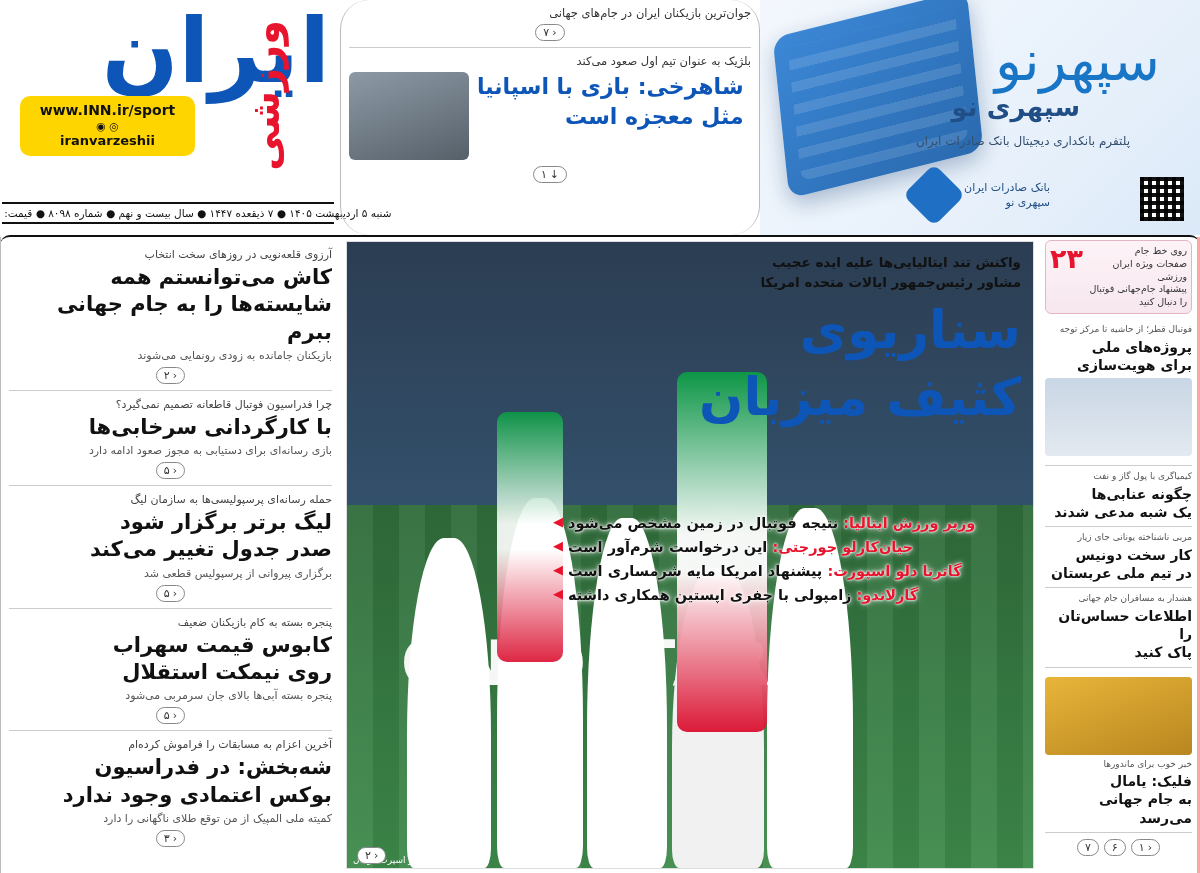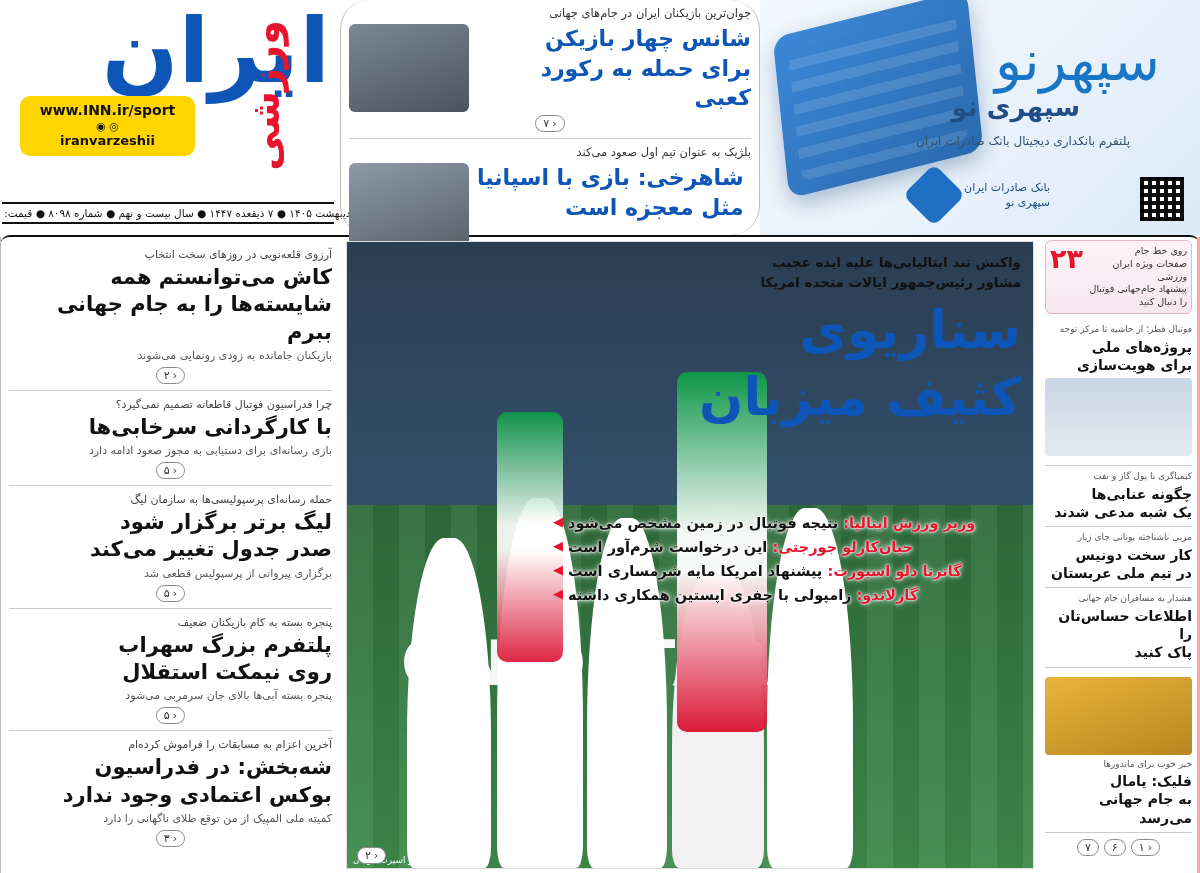--- a/index.html
+++ b/index.html
@@ -168,29 +168,20 @@
           <div class="socials">◉ ◎</div>
           <div class="handle">iranvarzeshii</div>
         </div>
       </div>
       <div class="masthead-strip">شنبه ۵ اردیبهشت ۱۴۰۵ ● ۷ ذیقعده ۱۴۴۷ ● سال بیست و نهم ● شماره ۸۰۹۸ ● قیمت: ۱۰۰۰۰ تومان</div>
     </div>
 
     <div class="top-center">
       <div>
         <div class="tc-kicker">جوان‌ترین بازیکنان ایران در جام‌های جهانی</div>
-        <div class="tc-story">
-          <div class="tc-thumb">
-            <div class="ph ph-gym"></div>
-          </div>
-          <div>
-            <div class="tc-head">شانس چهار بازیکن</div>
-            <div class="tc-head blue2">برای حمله به رکورد کعبی</div>
-          </div>
-        </div>
       </div>
 
       <div class="pm-center">
         <span class="pagemark">
           <span>‹</span>
           <span>۷</span>
         </span>
       </div>
       <div class="tc-divider"></div>
 
@@ -270,21 +261,21 @@
         <div class="rc-pm">
             <span class="pagemark">
           <span>‹</span>
           <span>۵</span>
         </span>
           </div>
       </div>
 
       <div class="rc-item">
         <div class="rc-kicker">پنجره بسته به کام بازیکنان ضعیف</div>
-        <div class="rc-head">پلتفرم بزرگ سهراب</div>
+        <div class="rc-head">کابوس قیمت سهراب</div>
         <div class="rc-head">روی نیمکت استقلال</div>
         <div class="rc-sub">پنجره بسته آبی‌ها بالای جان سرمربی می‌شود</div>
         <div class="rc-pm">
             <span class="pagemark">
           <span>‹</span>
           <span>۵</span>
         </span>
           </div>
       </div>
 

